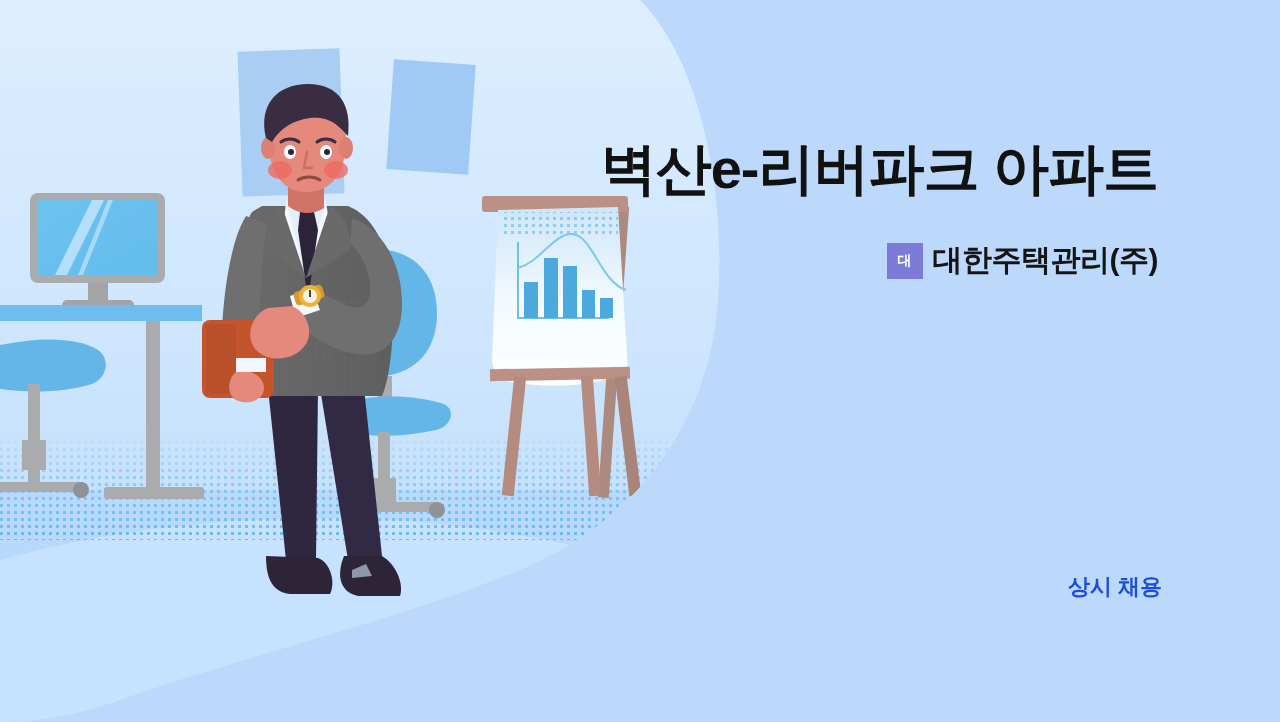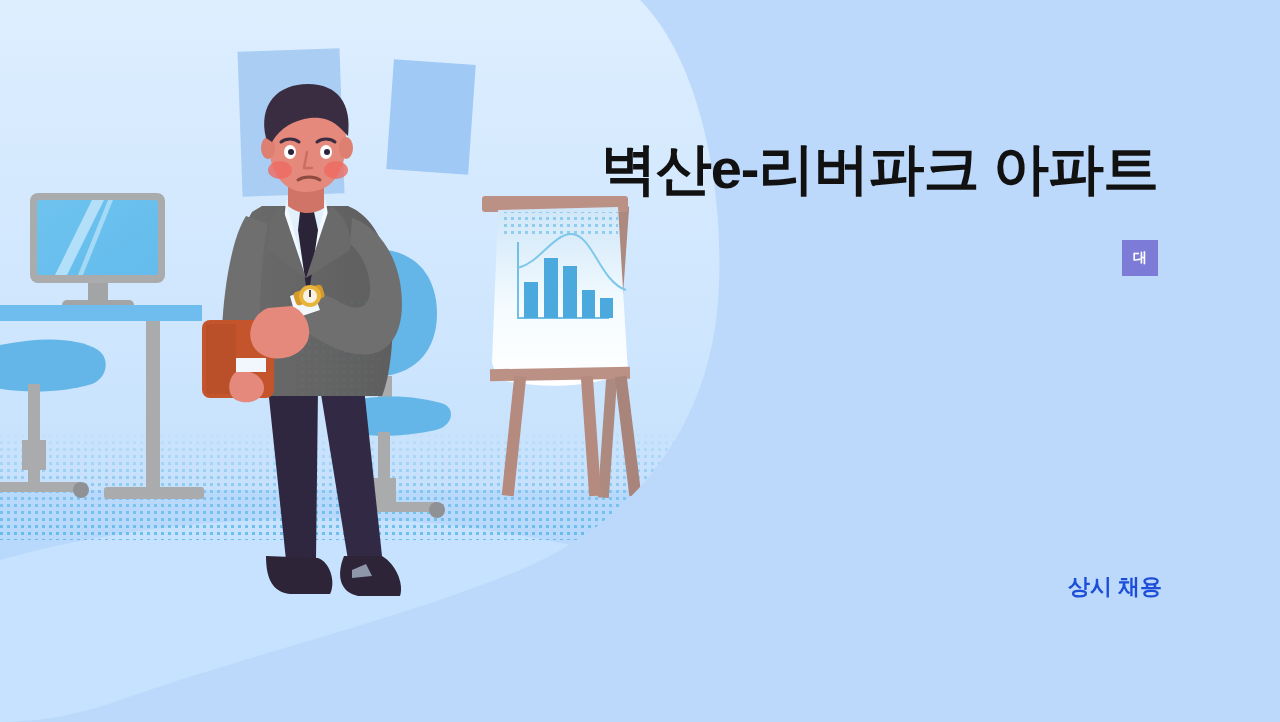--- a/index.html
+++ b/index.html
@@ -255,18 +255,19 @@
       </g>
     </svg>
   </div>
 
   <div class="text-layer">
 
     <div class="title">벽산e-리버파크 아파트</div>
 
     <div class="company-row">
       <div class="company-badge">대</div>
+      <div class="company-name">대한주택관리(주)</div>
     </div>
 
     <div class="status">상시 채용</div>
   </div>
 
 </div>
 
 </body></html>

